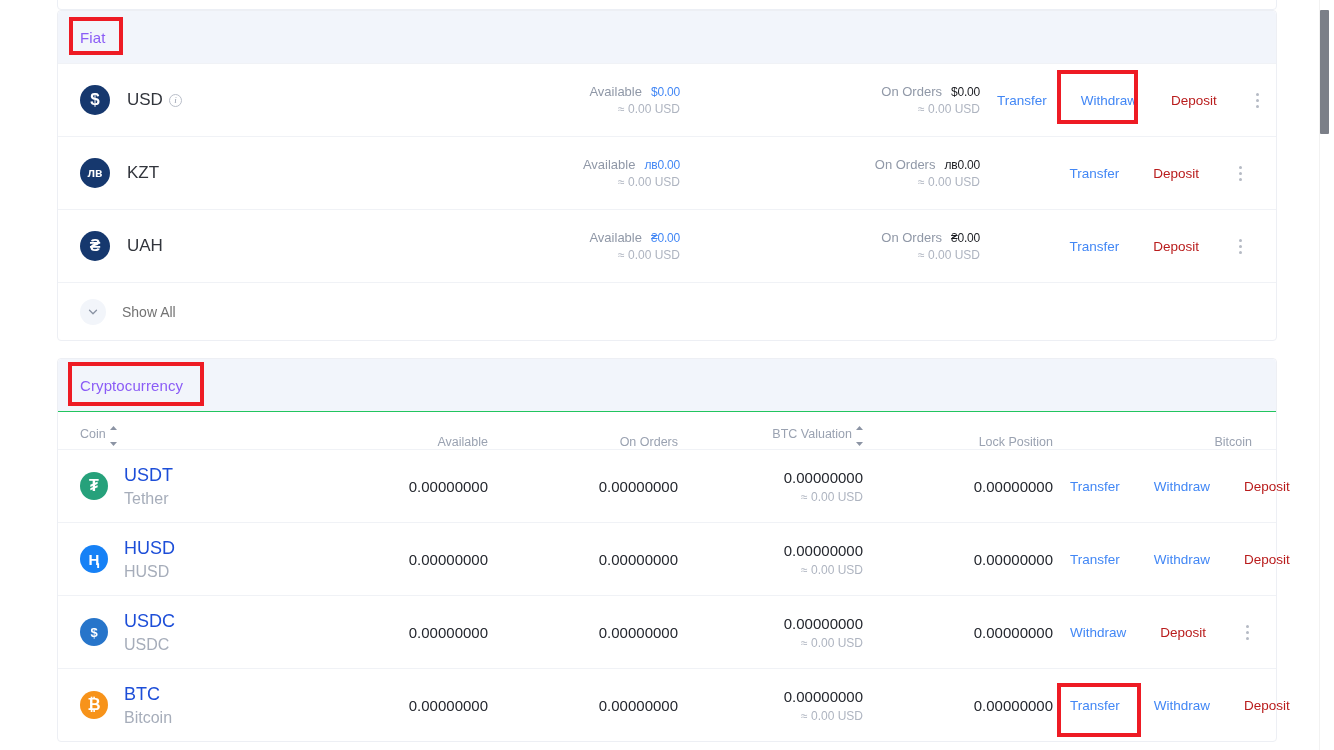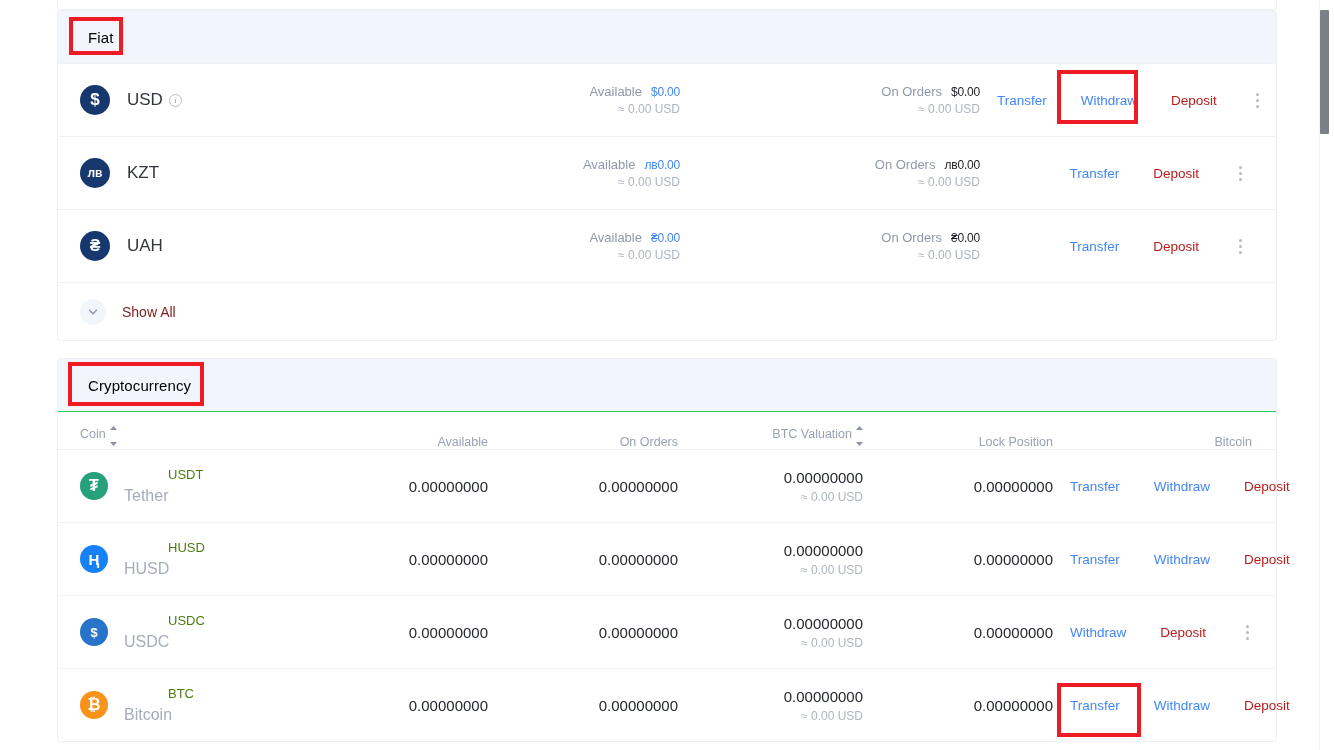--- a/index.html
+++ b/index.html
@@ -22,23 +22,22 @@
     background:#fff; border:1px solid #edeff4; border-radius:4px;
   }
   #fiat-card { top:10px; }
   #crypto-card { top:358px; }
 
   .section-band {
     background:#f2f5fb; height:52px; display:flex; align-items:center;
     padding-left:14px; border-radius:4px 4px 0 0;
   }
   .section-title {
-    font-size:15px; color:#000000; letter-spacing:.1px;
+    font-size:15px; color:#8b5cf6; letter-spacing:.1px;
     padding:4px 8px;
-    margin-left:8px;
   }
 
   
   .fiat-row {
     height:73px; display:flex; align-items:center;
     border-top:1px solid #f0f2f6; padding:0 24px 0 22px;
   }
   .fiat-row:first-of-type { border-top:1px solid #eceff4; }
 
   .coin-cell { display:flex; align-items:center; width:300px; flex:none; }
@@ -83,21 +82,21 @@
 
   .showall-row {
     height:58px; display:flex; align-items:center; padding-left:22px;
     border-top:1px solid #f0f2f6;
   }
   .chev-circle {
     width:26px; height:26px; border-radius:50%; background:#f2f5fa;
     display:flex; align-items:center; justify-content:center; margin-right:16px;
   }
   .chev-circle svg { display:block; }
-  .showall-label { font-size:14px; color:#7f1d1d; }
+  .showall-label { font-size:14px; color:#737373; }
 
   
   .thead {
     display:flex; align-items:flex-end; height:38px;
     padding:0 24px 0 22px; border-top:1px solid #22c55e;
   }
   .th { font-size:12.5px; color:#9aa2b1; display:flex; align-items:center; gap:4px; }
   .th-coin    { width:218px; flex:none; }
   .th-avail   { width:190px; flex:none; justify-content:flex-end; }
   .th-orders  { width:190px; flex:none; justify-content:flex-end; }
@@ -114,21 +113,21 @@
   .c-coin { width:218px; flex:none; display:flex; align-items:center; }
   .c-badge {
     width:28px; height:28px; border-radius:50%; flex:none; margin-right:16px;
     display:flex; align-items:center; justify-content:center;
     color:#fff; font-weight:bold; font-size:16px;
   }
   .badge-usdt { background:#26a17b; }
   .badge-husd { background:#1681f6; font-size:15px; }
   .badge-usdc { background:#2775ca; font-size:13px; }
   .badge-btc  { background:#f7931a; font-size:16px; }
-  .c-sym { font-size:13px; color:#4d7c0f; line-height:1.25;margin-left:44px; }
+  .c-sym { font-size:18px; color:#1d4ed8; line-height:1.25; }
   .c-full { font-size:16px; color:#a6adba; margin-top:3px; }
 
   .c-num { font-size:15px; color:#24272e; text-align:right; }
   .c-avail  { width:190px; flex:none; }
   .c-orders { width:190px; flex:none; }
   .c-btcval { width:185px; flex:none; text-align:right; }
   .c-lock   { width:190px; flex:none; text-align:right; }
   .c-sub { font-size:12px; color:#aeb4c0; margin-top:4px; text-align:right; }
 
   .c-actions { margin-left:auto; display:flex; align-items:center; }

